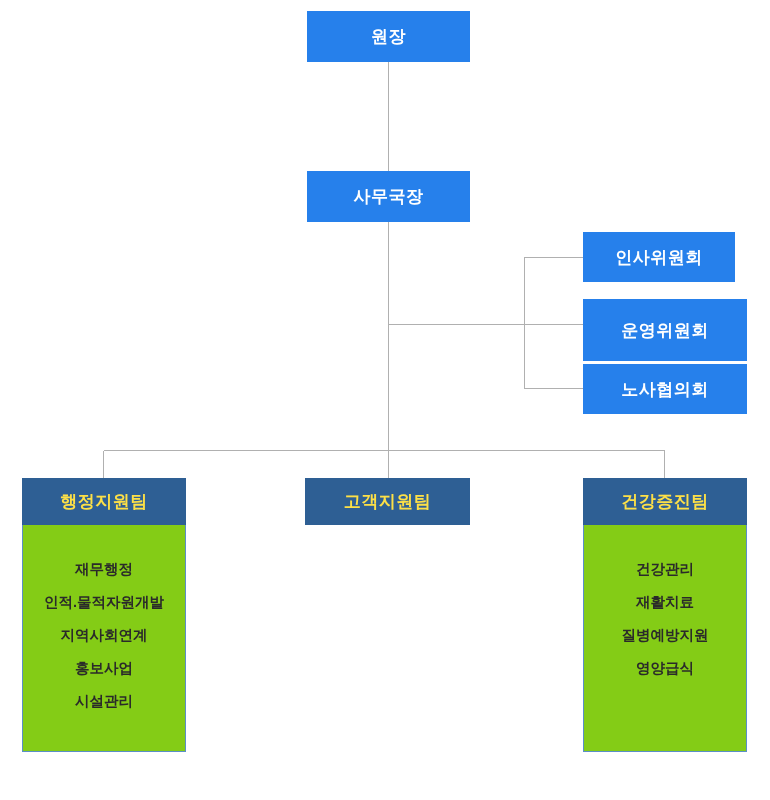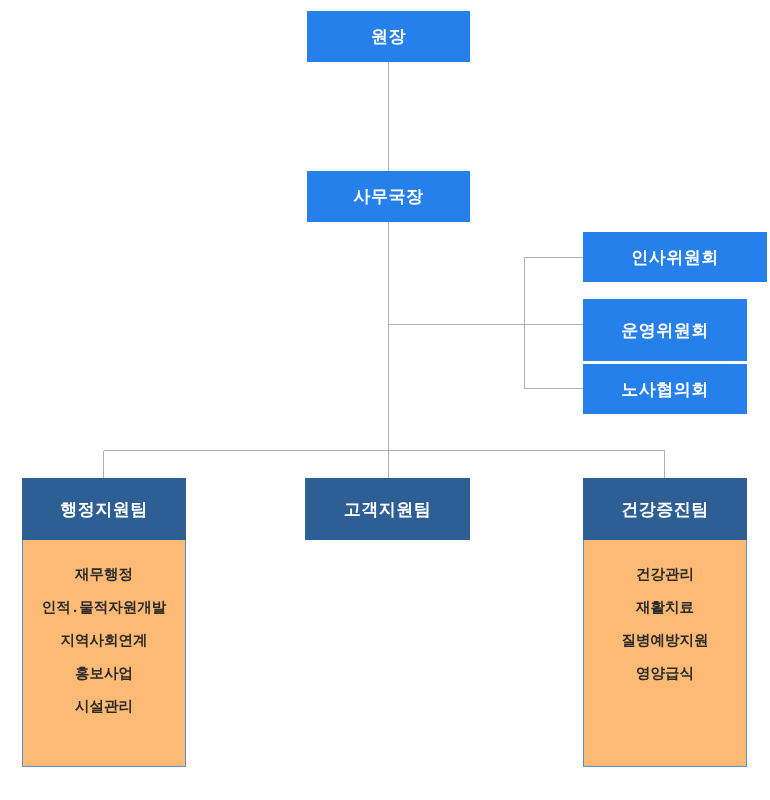--- a/index.html
+++ b/index.html
@@ -42,39 +42,38 @@
     background: #2680eb;
     font-size: 17px;
   }
   
   .team {
     position: absolute;
     box-sizing: border-box;
   }
   .team-header {
     box-sizing: border-box;
-    height: 62px;
+    height: 47px;
     background: #2e5f94;
-    color: #ffffff;
+    color: #fde047;
     font-weight: bold;
     font-size: 17px;
     display: flex;
     align-items: center;
     justify-content: center;
     letter-spacing: 0.5px;
     white-space: nowrap;
   }
   .team-body {
     box-sizing: border-box;
     height: 227px;
     border: 1px solid #5b8fc7;
     border-top: none;
-    background: #fdba74;
-    padding-top: 19px;
-    font-family: Liberation Mono, monospace;
+    background: #84cc16;
+    padding-top: 28px;
   }
   .team-item {
     text-align: center;
     font-size: 14.5px;
     font-weight: bold;
     color: #2a2a2a;
     line-height: 33px;
     white-space: nowrap;
   }
 </style>
@@ -107,21 +106,21 @@
   </svg>
 
   <div class="node node-primary" style="left:307px; top:11px; width:163px; height:51px;">
     <span>원장</span>
   </div>
 
   <div class="node node-primary" style="left:307px; top:171px; width:163px; height:51px;">
     <span>사무국장</span>
   </div>
 
-  <div class="node node-primary" style="left:583px; top:232px; width:184px; height:50px;">
+  <div class="node node-primary" style="left:583px; top:232px; width:152px; height:50px;">
     <span>인사위원회</span>
   </div>
 
   <div class="node node-primary" style="left:583px; top:299px; width:164px; height:62px;">
     <span>운영위원회</span>
   </div>
 
   <div class="node node-primary" style="left:583px; top:364px; width:164px; height:50px;">
     <span>노사협의회</span>
   </div>

